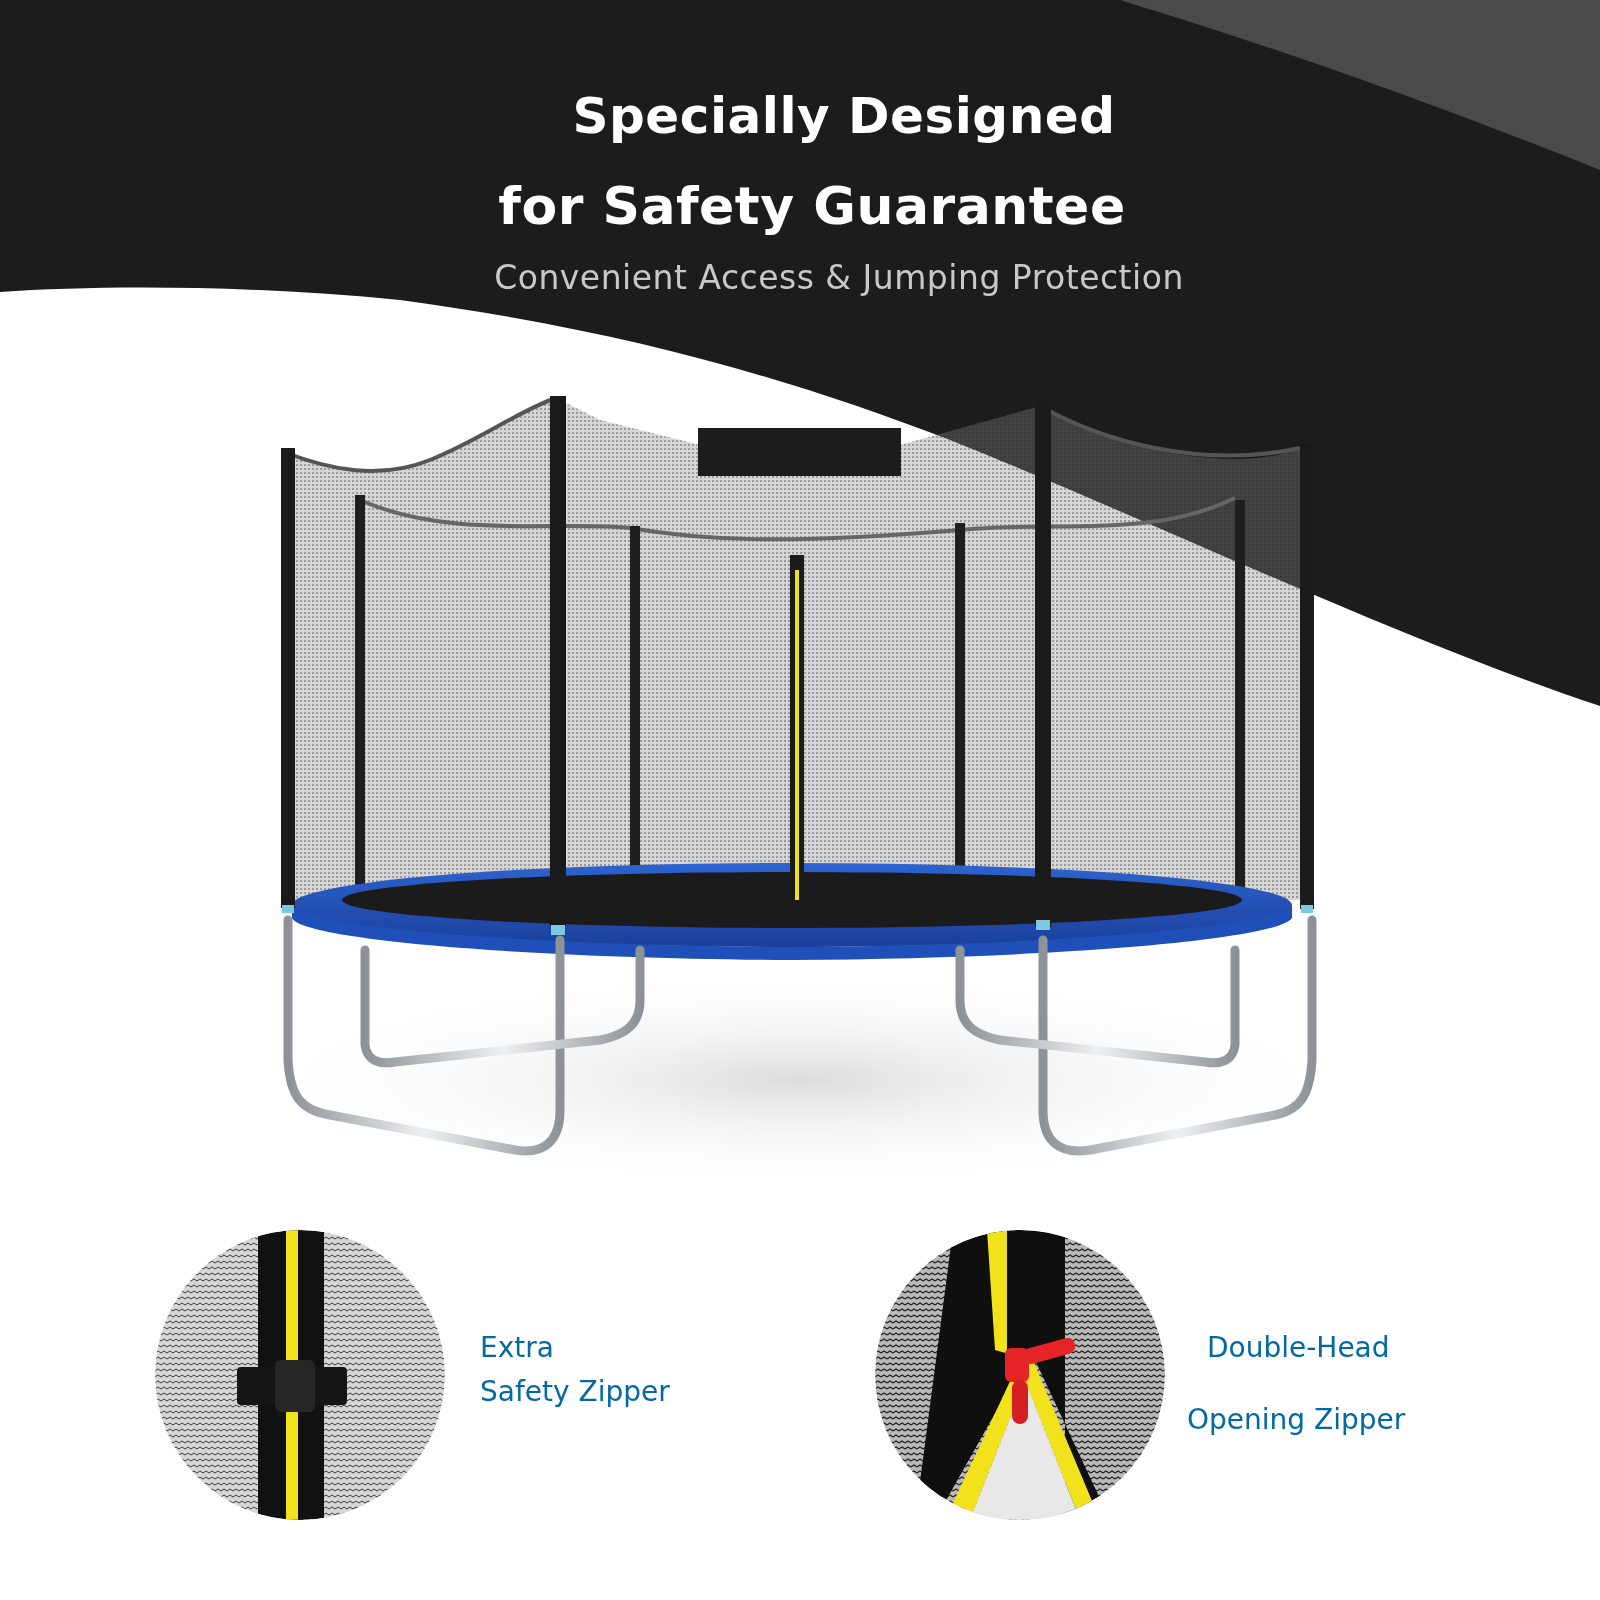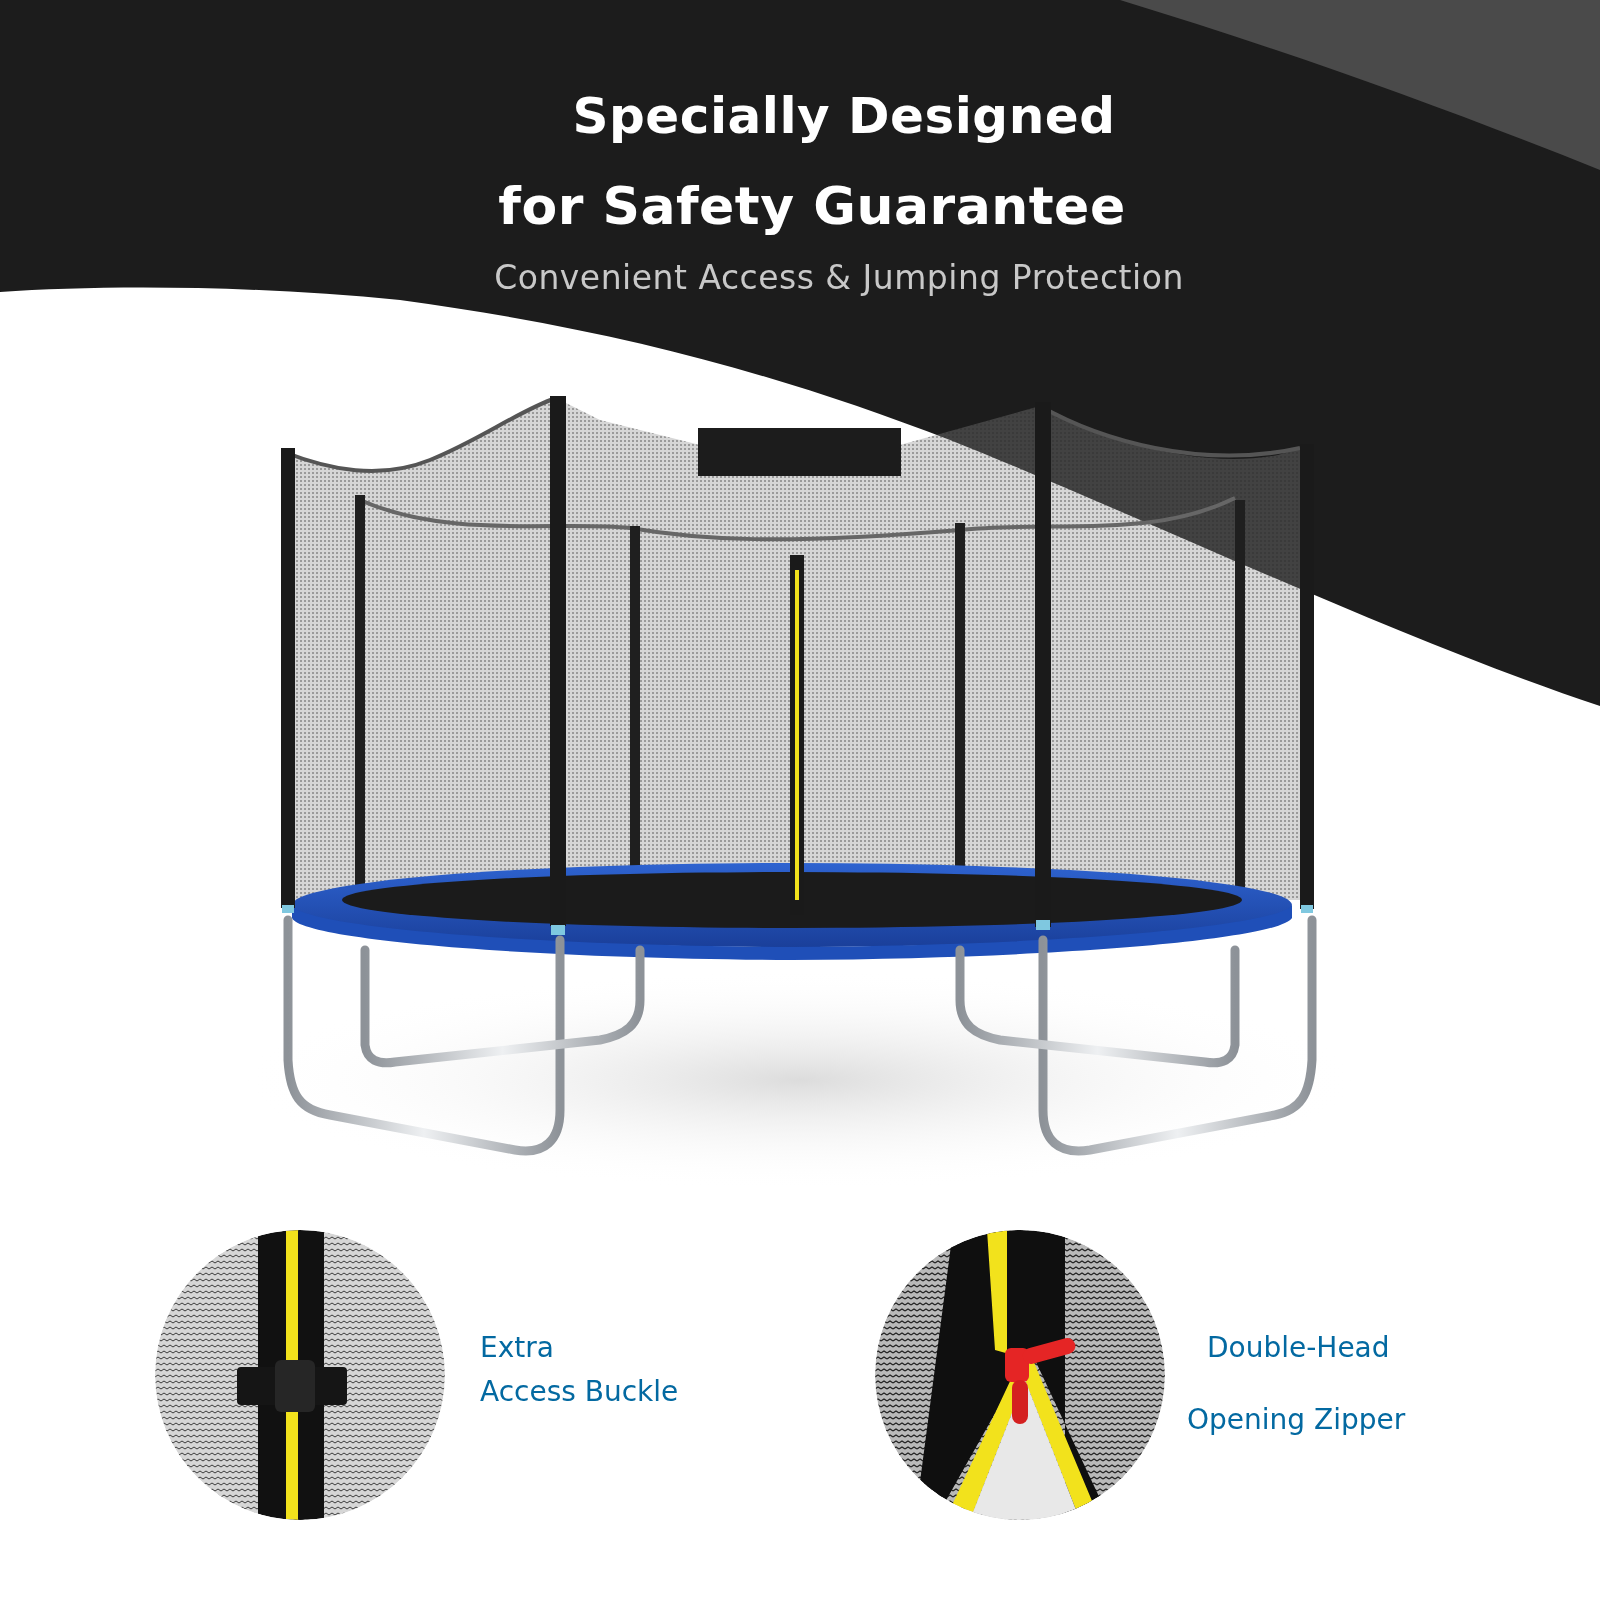--- a/index.html
+++ b/index.html
@@ -105,21 +105,21 @@
     </defs>
     <g clip-path="url(#c1)">
       <rect width="290" height="290" fill="url(#mesh2)"></rect>
       <rect x="103" y="0" width="66" height="290" fill="#111"></rect>
       <rect x="131" y="0" width="12" height="290" fill="#f2e21c"></rect>
       <rect x="82" y="137" width="110" height="38" rx="4" fill="#151515"></rect>
       <rect x="120" y="130" width="40" height="52" rx="6" fill="#262626"></rect>
     </g>
   </svg>
   <div class="detail-label" style="left:325px;top:96px;">Extra</div>
-  <div class="detail-label" style="left:325px;top:140px;">Access Buckle</div>
+  <div class="detail-label" style="left:325px;top:140px;">Safety Zipper</div>
 </div>
 
 <div class="detail" style="left:875px;top:1230px;width:600px;height:300px;text-align:center;">
   <svg class="circle" style="left:0;top:0;width:290px;height:290px;" viewBox="0 0 290 290" xmlns="http://www.w3.org/2000/svg">
     <defs>
       <pattern id="mesh3" width="6" height="6" patternUnits="userSpaceOnUse">
         <rect width="6" height="6" fill="#b9b9b9"></rect>
         <path d="M0,3 L3,1 L6,3" stroke="#1f1f1f" stroke-width="1.2" fill="none"></path>
       </pattern>
       <clipPath id="c2">

